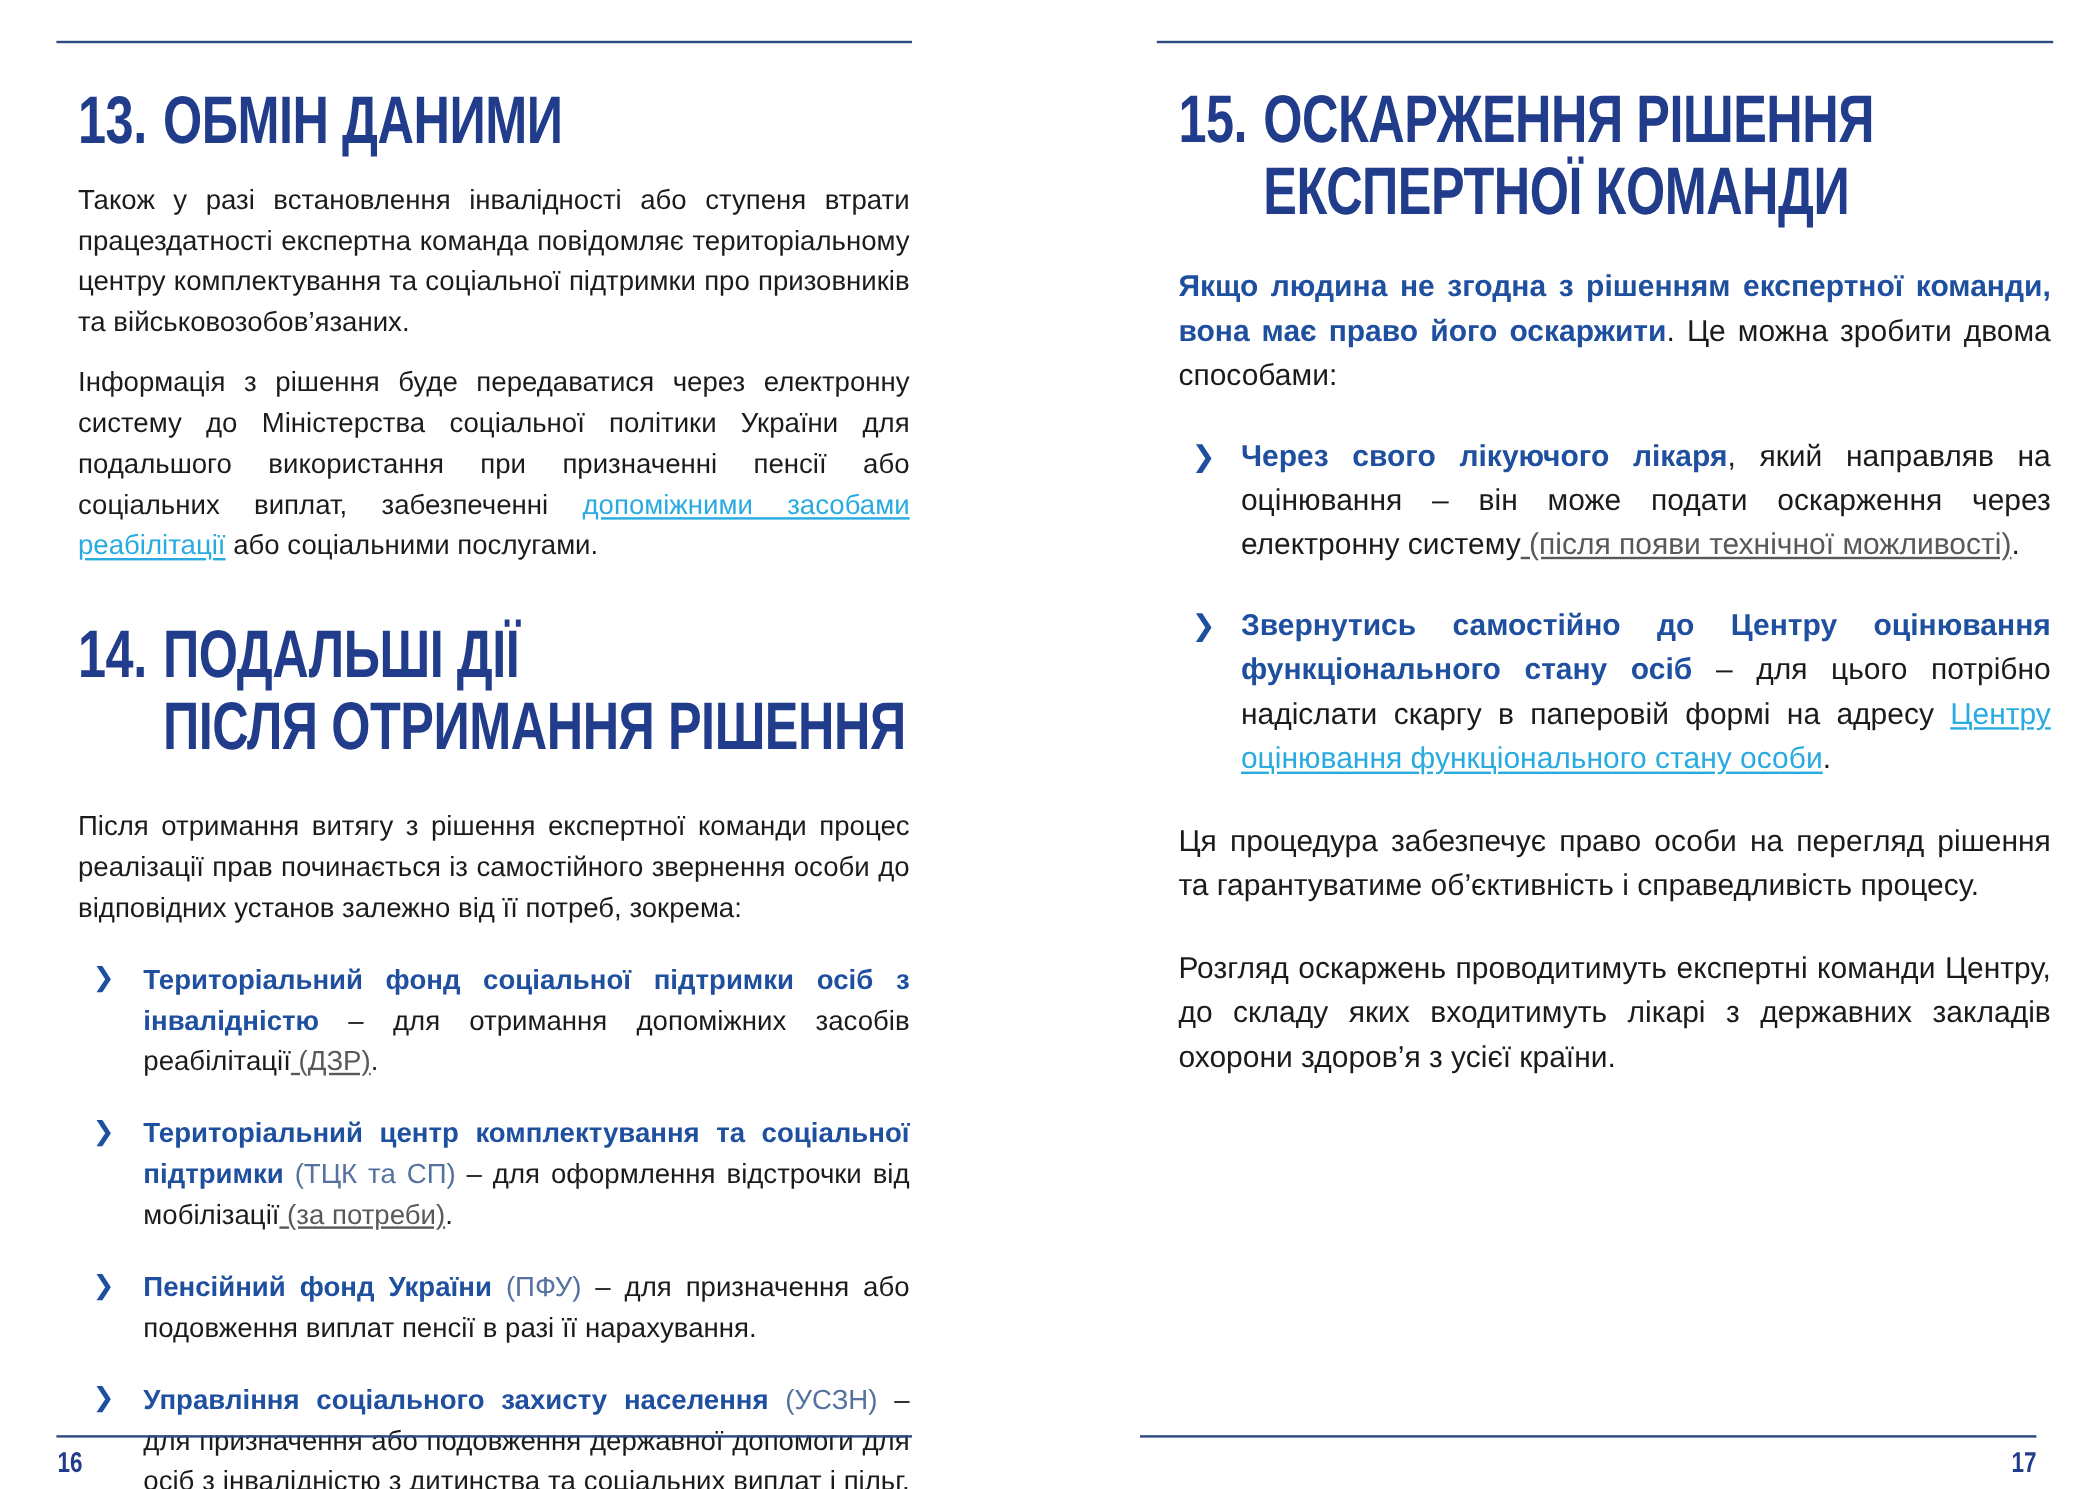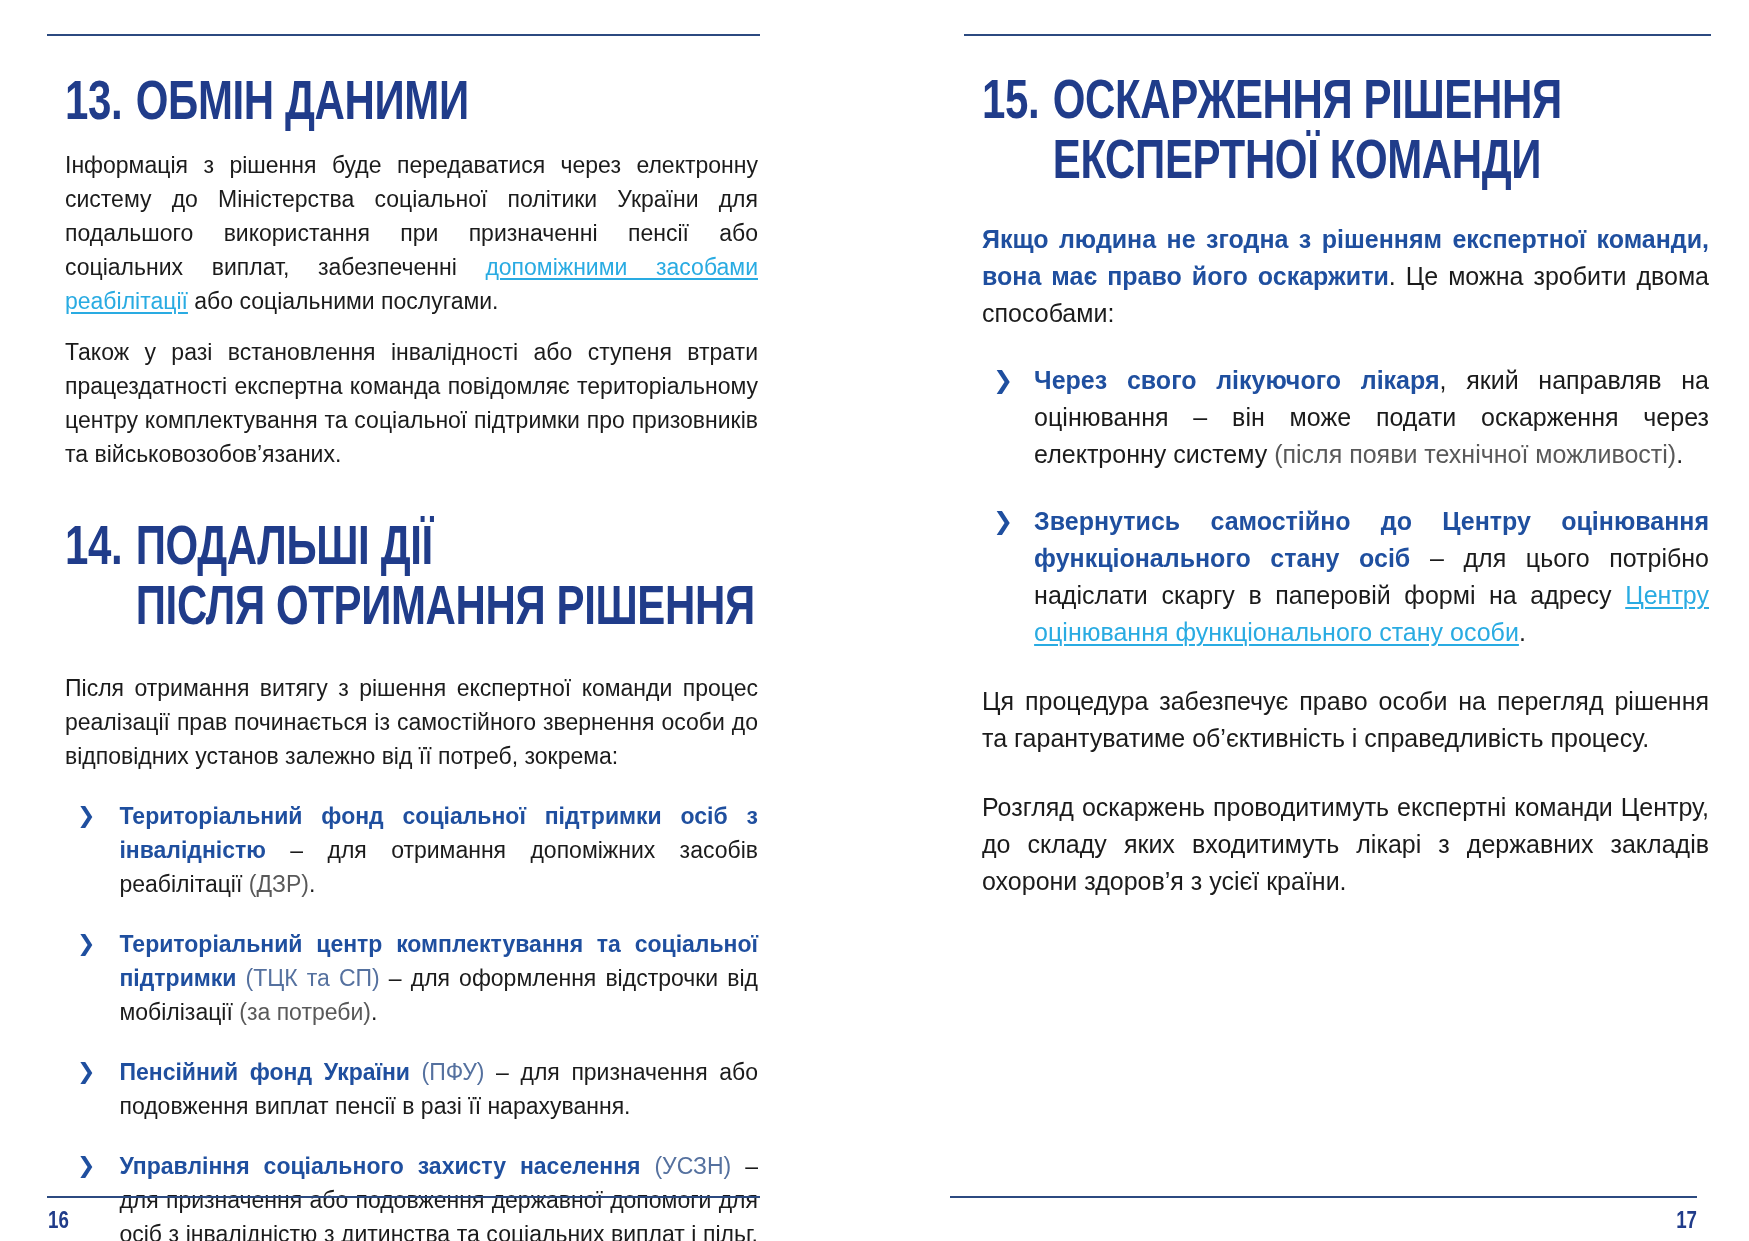--- a/index.html
+++ b/index.html
@@ -45,21 +45,21 @@
   .page-right .body{font-size:25px;line-height:37px;}
   .just{text-align:justify;}
   .p-gap{margin-top:17px;}
   .p-first{margin-top:16px;}
   .intro-gap{margin-top:34px;}
   .page-right .p-first{margin-top:28px;}
   .pr-gap{margin-top:32px;}
 
   .lead{color:var(--accent);font-weight:700;}
   .abbr{color:var(--abbr);}
-  .note{color:var(--muted);}
+  .note{color:var(--muted);text-decoration:underline;}
   .boldnavy{color:var(--accent);font-weight:700;}
 
   .link{color:var(--link);text-decoration:underline;text-underline-offset:3px;text-decoration-thickness:1.5px;cursor:pointer;}
 
   .bullet{display:flex;gap:24px;margin-top:26px;padding-left:12px;}
   .page-right .bullet{margin-top:30px;padding-left:11px;gap:21px;}
   .chev{
     font-family:"DejaVu Sans","Liberation Sans",sans-serif;
     color:var(--accent);font-weight:700;
     font-size:22px;line-height:34px;flex:0 0 auto;
@@ -87,23 +87,23 @@
     <div class="rule-top"></div>
     <div class="content">
 
       <div class="heading hb-13">
           <span class="h-num">13.</span>
           <span class="h-lines">
             <span class="h-line">ОБМІН ДАНИМИ</span>
           </span>
         </div>
 
+      <p class="body just p-gap">Також у разі встановлення інвалідності або ступеня втрати працездатності експертна команда повідомляє територіальному центру комплектування та соціальної підтримки про призовників та військовозобов’язаних.</p>
+
       <p class="body just p-first"><span>Інформація з рішення буде передаватися через електронну систему до Міністерства соціальної політики України для подальшого використання при призначенні пенсії або соціальних виплат, забезпеченні </span><a class="link">допоміжними засобами реабілітації</a><span> або соціальними послугами.</span></p>
-
-      <p class="body just p-gap">Також у разі встановлення інвалідності або ступеня втрати працездатності експертна команда повідомляє територіальному центру комплектування та соціальної підтримки про призовників та військовозобов’язаних.</p>
 
       <div class="heading hb-14">
           <span class="h-num">14.</span>
           <span class="h-lines">
             <span class="h-line">ПОДАЛЬШІ ДІЇ</span>
             <span class="h-line">ПІСЛЯ ОТРИМАННЯ РІШЕННЯ</span>
           </span>
         </div>
 
       <p class="body just intro-gap">Після отримання витягу з рішення експертної команди процес реалізації прав починається із самостійного звернення особи до відповідних установ залежно від її потреб, зокрема:</p>

